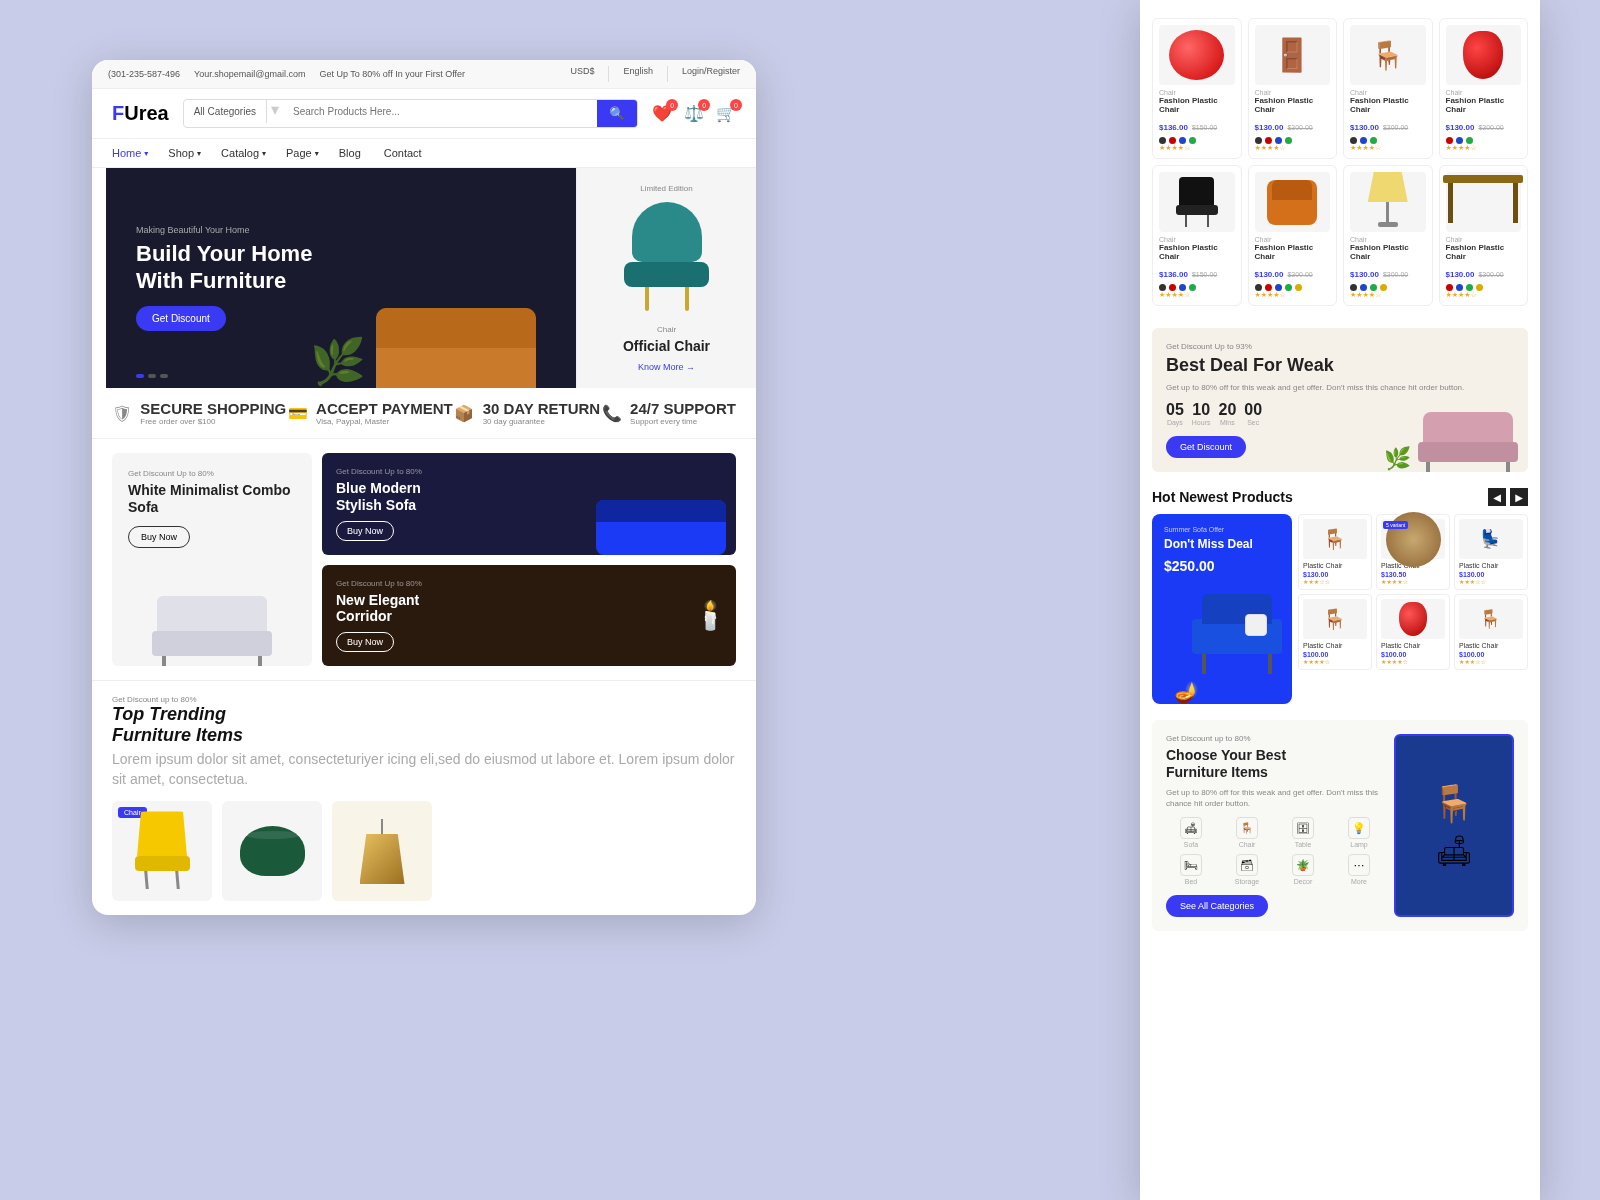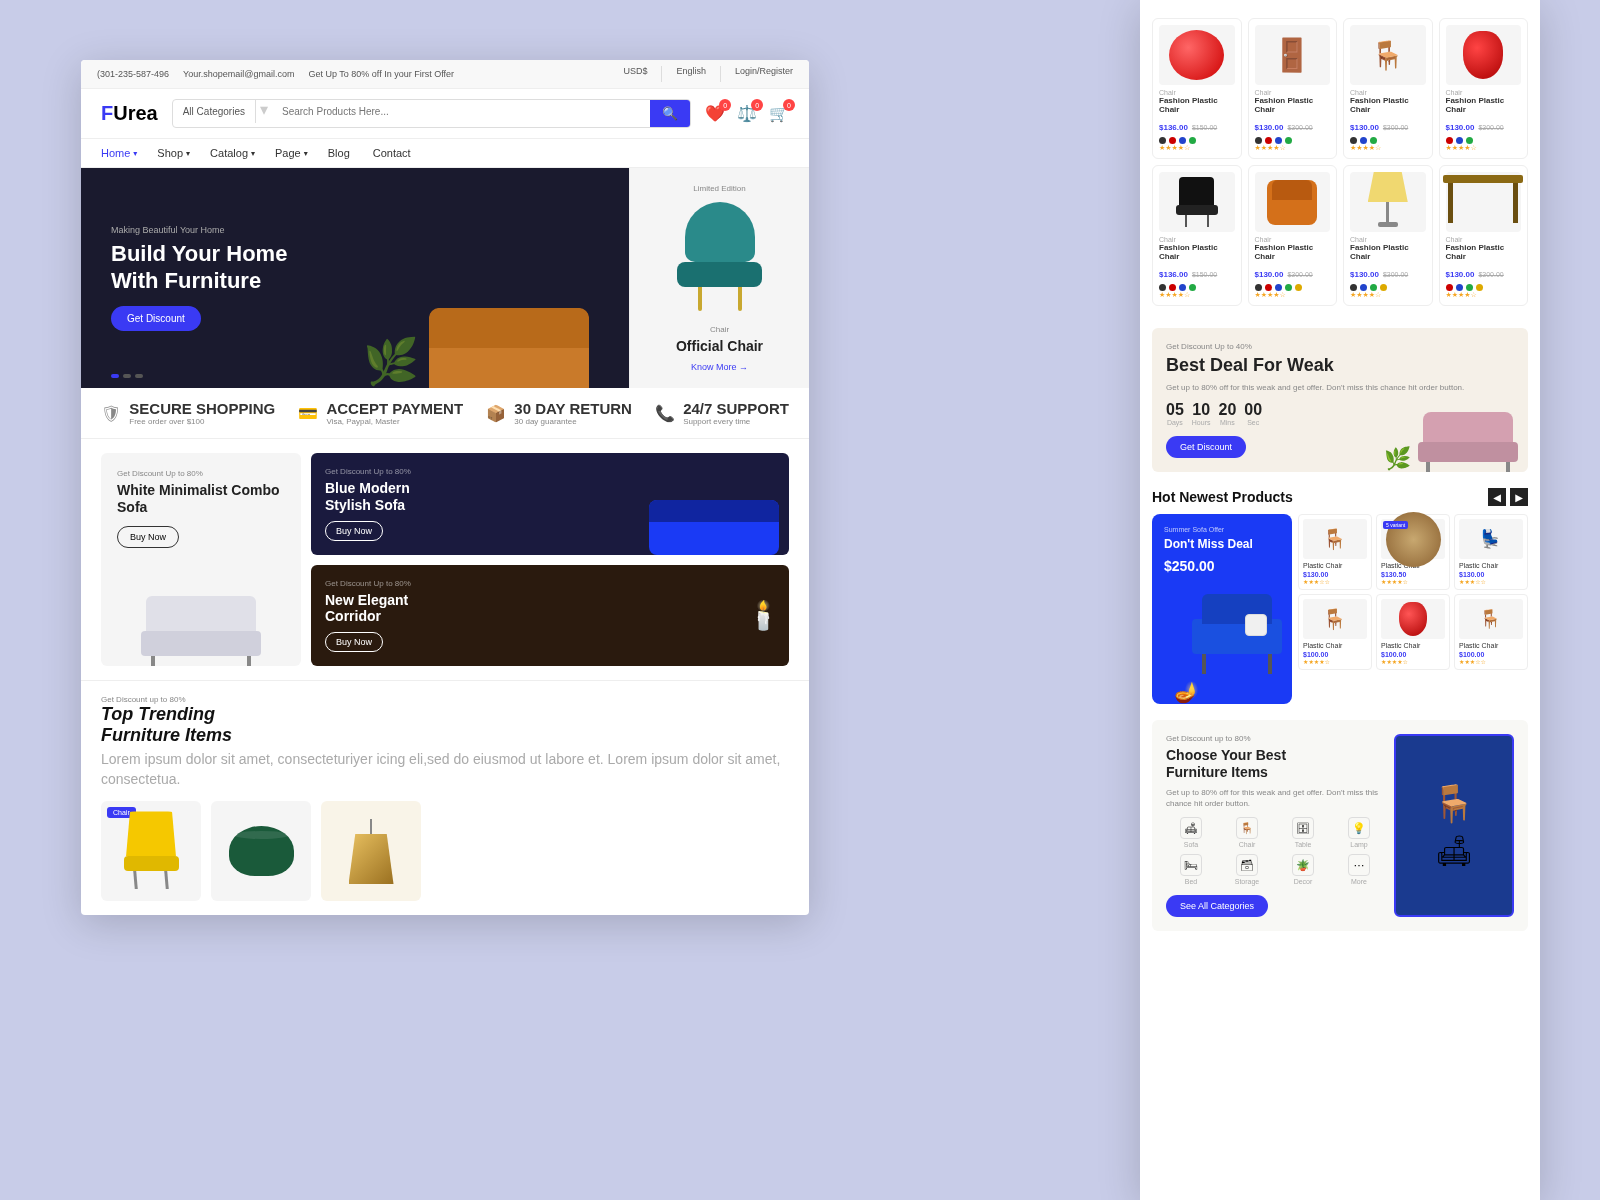--- a/index.html
+++ b/index.html
@@ -9,25 +9,25 @@
       width: 1600px;
       height: 1200px;
       overflow: hidden;
       position: relative;
     }
 
     
     .main-website {
       position: absolute;
       top: 60px;
-      left: 81px;
-      width: 728px;
+      left: 92px;
+      width: 664px;
       background: #fff;
       box-shadow: 0 8px 40px rgba(0,0,0,0.18);
-      border-radius: 4px;
+      border-radius: 16px;
       overflow: hidden;
     }
 
     
     .top-bar {
       background: #f8f8f8;
       padding: 6px 16px;
       display: flex;
       align-items: center;
       justify-content: space-between;
@@ -136,20 +136,21 @@
       overflow: hidden;
     }
     .hero-main {
       flex: 1;
       background: #1a1a2e;
       position: relative;
       display: flex;
       align-items: center;
       padding: 30px 30px;
       overflow: hidden;
+      margin-left: 14px;
     }
     
     .sofa-shape {
       width: 160px;
       height: 80px;
       background: #c97a2a;
       border-radius: 12px 12px 0 0;
       position: relative;
     }
     .sofa-back {
@@ -1231,21 +1232,21 @@
           <div class="color-dot" style="background:#2244cc"></div>
           <div class="color-dot" style="background:#22aa44"></div>
           <div class="color-dot" style="background:#ddaa00"></div>
         </div>
         <div class="product-stars">★★★★☆</div>
       </div>
     </div>
   </div>
 
   <div class="deal-banner">
-    <p class="deal-tag">Get Discount Up to 40%</p>
+    <p class="deal-tag">Get Discount Up to 93%</p>
     <h3 class="deal-title">Best Deal For Weak</h3>
     <p class="deal-desc">Get up to 80% off for this weak and get offer. Don't miss this chance hit order button.</p>
     <div class="deal-timer">
       <div class="timer-block">
         <div class="timer-num">05</div>
         <div class="timer-label">Days</div>
       </div>
       <div class="timer-block">
         <div class="timer-num">10</div>
         <div class="timer-label">Hours</div>

